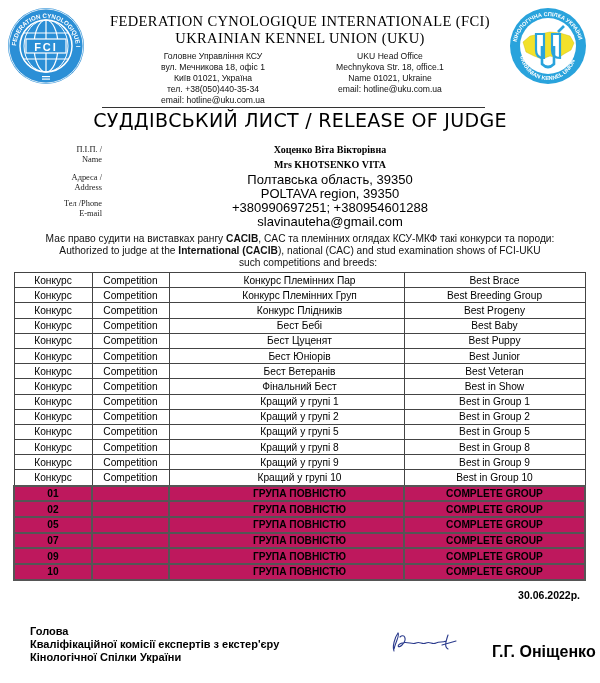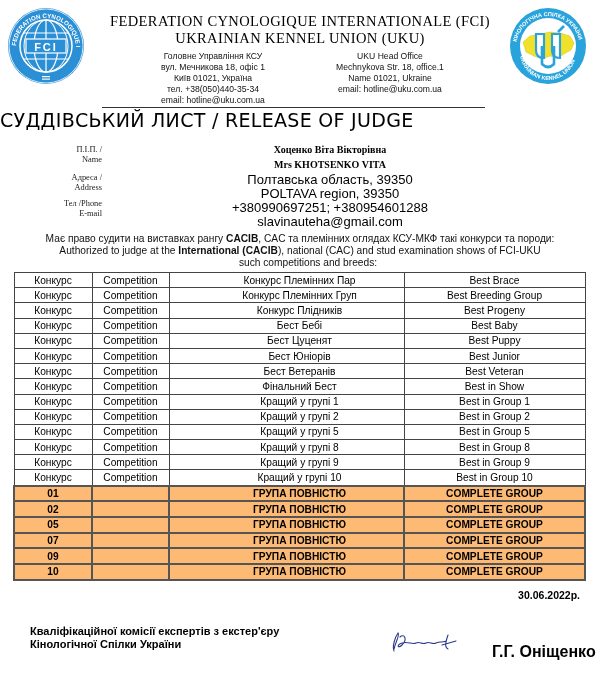--- a/index.html
+++ b/index.html
@@ -10,36 +10,36 @@
   .logo-fci { left: 6px; }
   .logo-uku { left: 508px; }
   .org-title { position: absolute; left: 100px; width: 400px; text-align: center; font-family: Liberation Serif, serif; font-size: 14.5px; letter-spacing: 0.4px; line-height: 17px; }
   .org-title.l1 { top: 13px; }
   .org-title.l2 { top: 30px; }
   .addr { position: absolute; top: 51px; width: 170px; text-align: center; font-size: 8.6px; line-height: 11px; color: #111; }
   .addr-ua { left: 128px; }
   .addr-en { left: 305px; }
   .hline { position: absolute; left: 102px; top: 107px; width: 383px; height: 0; border-top: 1px solid #333; }
 
-  .doc-title { position: absolute; top: 109px; left: 0; width: 600px; text-align: left; font-family: "DejaVu Sans", sans-serif; font-size: 19px; letter-spacing: 0.3px; }
+  .doc-title { position: absolute; top: 109px; left: 0; width: 600px; text-align: center; font-family: "DejaVu Sans", sans-serif; font-size: 19px; letter-spacing: 0.3px; }
 
   
   .lbl { position: absolute; left: 40px; width: 62px; text-align: right; font-family: "Liberation Serif", serif; font-size: 8.4px; line-height: 10px; color: #222; }
   .val { position: absolute; left: 120px; width: 420px; text-align: center; font-size: 13px; line-height: 15px; }
   .val.bold { font-weight: bold; font-size: 10px; font-family: Liberation Serif, serif; }
 
   .auth { position: absolute; left: 0; width: 600px; text-align: center; font-size: 10.2px; line-height: 12.5px; color: #111; }
 
   
   table.breeds { position: absolute; left: 13px; top: 272px; width: 573px; border-collapse: collapse; font-size: 10.2px; }
   table.breeds td { border: 1px solid #444; text-align: center; padding: 0; height: 14.2px; line-height: 13px; }
   table.breeds td.c1 { width: 76px; }
   table.breeds td.c2 { width: 75px; }
   table.breeds td.c3 { width: 207px; padding-left: 26px; }
-  table.breeds tr.grp td { background: #fdba74; font-weight: bold; border: 2px solid #555; border-style: double; height: 13.7px; }
+  table.breeds tr.grp td { background: #be185d; font-weight: bold; border: 2px solid #555; border-style: double; height: 13.7px; }
   table.breeds tr.grp td.c1 { font-weight: bold; }
 
   .date { position: absolute; top: 589px; left: 460px; width: 120px; text-align: right; font-weight: bold; font-size: 10.5px; }
   .sign-block { position: absolute; left: 30px; top: 625px; font-weight: bold; font-size: 11px; line-height: 13px; }
   .signature { position: absolute; left: 386px; top: 627px; width: 80px; height: 30px; }
   .signer { position: absolute; left: 492px; top: 643px; font-weight: bold; font-size: 16px; }
 </style>
 </head>
 <body>
 
@@ -248,20 +248,21 @@
         <td class="c2"></td>
         <td class="c3">ГРУПА ПОВНІСТЮ</td>
         <td>COMPLETE GROUP</td>
       </tr>
   </tbody>
 </table>
 
 <div class="date">30.06.2022р.</div>
 
 <div class="sign-block">
+  <div>Голова</div>
   <div>Кваліфікаційної комісії експертів з екстер'єру</div>
   <div>Кінологічної Спілки України</div>
 </div>
 
 <div class="signature">
   <svg width="80" height="30" viewBox="0 0 80 30">
     <path d="M8 22 C10 14, 14 8, 12 6 C9 10, 6 20, 8 24 M14 10 C18 6, 22 12, 16 18 C12 22, 10 18, 16 16 C22 14, 26 18, 30 16 C34 14, 36 18, 40 16 C44 14, 46 18, 50 16 C54 14, 56 16, 60 14 M62 8 C60 14, 58 20, 62 22 M56 18 L70 14" fill="none" stroke="#2a3a8c" stroke-width="1.1" stroke-linecap="round"></path>
   </svg>
 </div>
 

